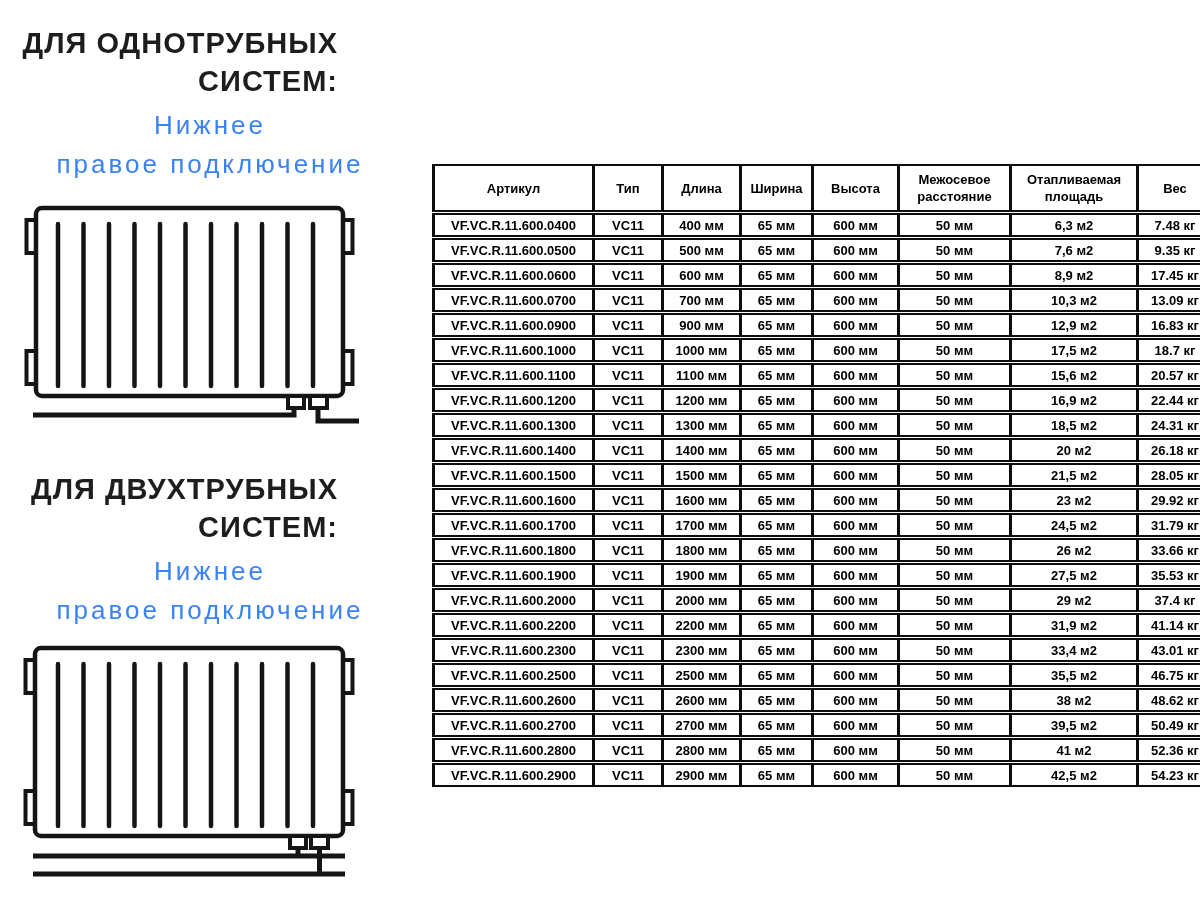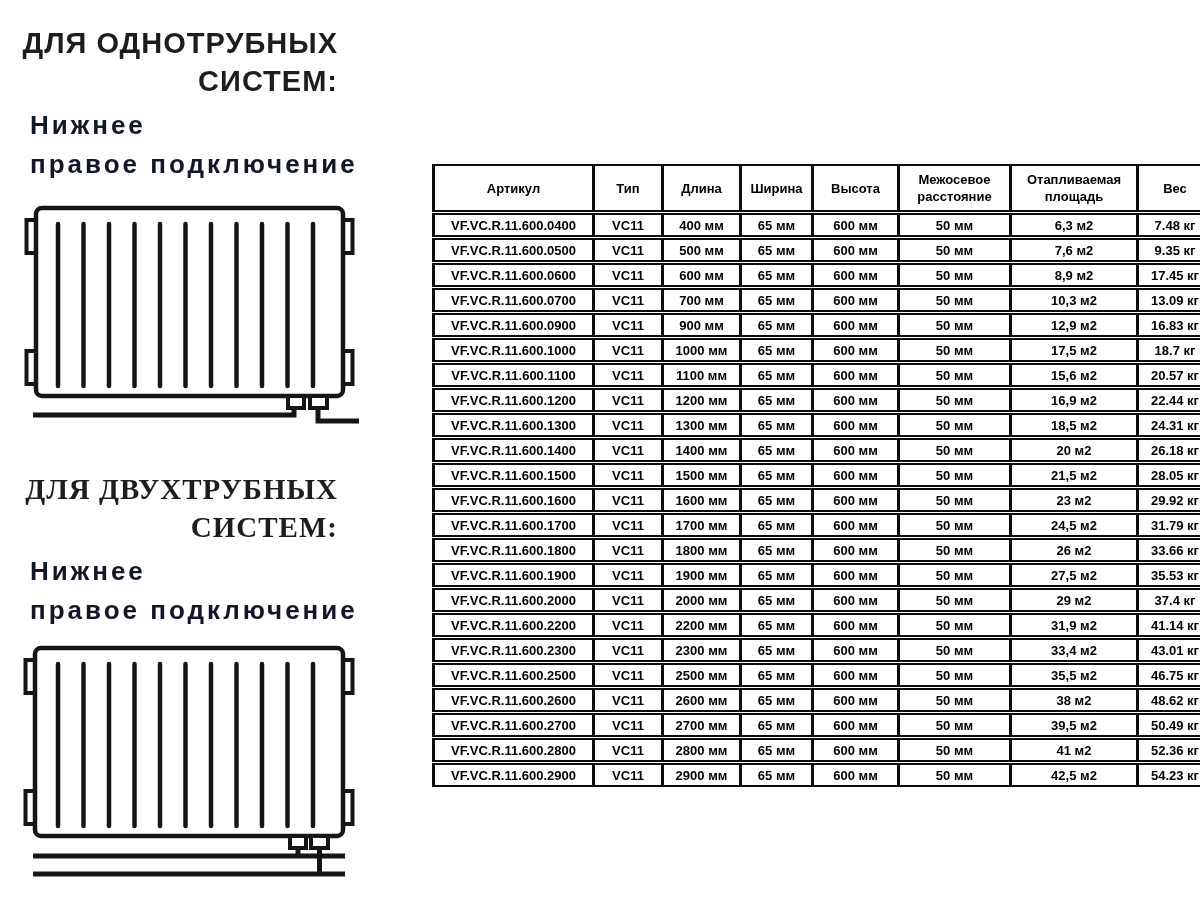--- a/index.html
+++ b/index.html
@@ -22,34 +22,34 @@
     font-weight: 800;
     letter-spacing: 1px;
     line-height: 38px;
     color: #1d1d1f;
     white-space: nowrap;
   }
   .section-sub {
     position: absolute;
     left: 30px;
     width: 360px;
-    text-align: left;
+    text-align: center;
     font-size: 26px;
-    font-weight: 700;
+    font-weight: 400;
     letter-spacing: 3px;
     line-height: 39px;
-    color: #0f172a;
+    color: #3b82f6;
     white-space: nowrap;
   }
   .diagram { position: absolute; left: 22px; }
   #diagram-1 { top: 203px; }
   #diagram-2 { top: 644px; }
   #heading-1 { top: 24px; }
   #sub-1     { top: 106px; }
-  #heading-2 { top: 470px; font-family: Liberation Serif, serif; }
+  #heading-2 { top: 470px; }
   #sub-2     { top: 552px; }
 
   
   .spec-table {
     position: absolute;
     left: 384px; top: 163px;
     width: 782px;
     table-layout: fixed;
     border-collapse: separate;
     border-spacing: 0 1px;

